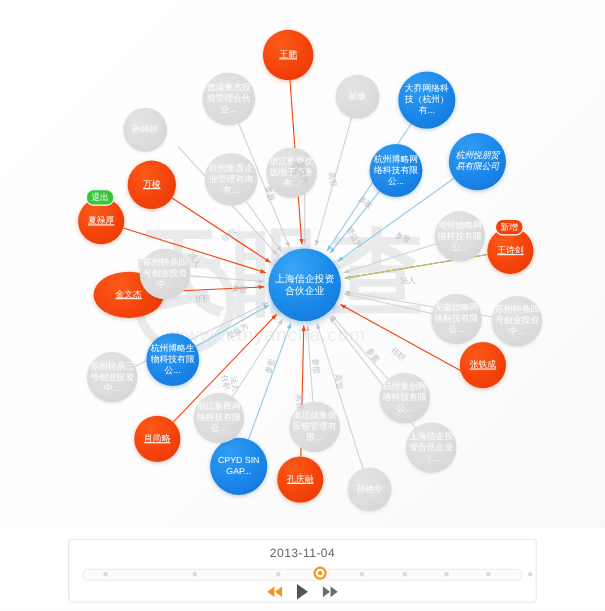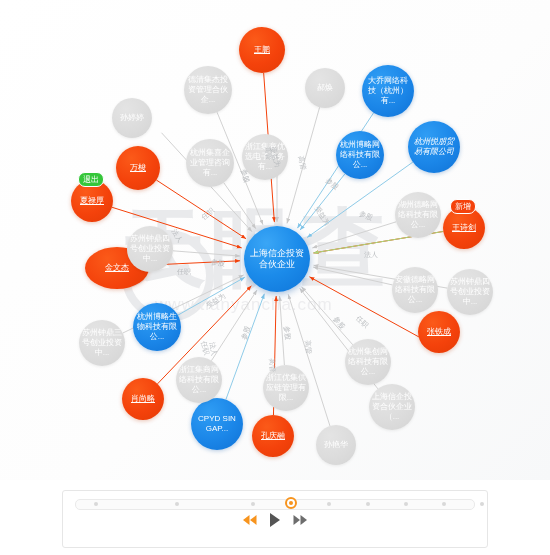--- a/index.html
+++ b/index.html
@@ -295,20 +295,21 @@
         <div class="elabel" style="left: 213px; top: 349px; transform: translate(-50%, -50%) rotate(80deg);">法人</div>
         <div class="elabel" style="left: 177px; top: 236px; transform: translate(-50%, -50%) rotate(58deg);">法人</div>
         <div class="elabel" style="left: 302px; top: 163px; transform: translate(-50%, -50%) rotate(78deg);">高管</div>
         <div class="elabel" style="left: 268px; top: 153px; transform: translate(-50%, -50%) rotate(84deg);">高管</div>
         <div class="elabel" style="left: 272px; top: 365px; transform: translate(-50%, -50%) rotate(86deg);">高管</div>
         <div class="elabel" style="left: 308px; top: 347px; transform: translate(-50%, -50%) rotate(84deg);">高管</div>
       </div>
   </div>
 
   <div id="timeline">
+    <div id="tl-date">2013-11-04</div>
     <div id="tl-track-wrap">
       <div id="tl-track"></div>
       <div id="tl-dots">
           <div class="tl-dot" style="left: calc(5% + 12px);"></div>
           <div class="tl-dot" style="left: calc(24% + 12px);"></div>
           <div class="tl-dot" style="left: calc(42% + 12px);"></div>
           <div class="tl-dot active" style="left: calc(51% + 12px);"></div>
           <div class="tl-dot" style="left: calc(60% + 12px);"></div>
           <div class="tl-dot" style="left: calc(69% + 12px);"></div>
           <div class="tl-dot" style="left: calc(78% + 12px);"></div>

